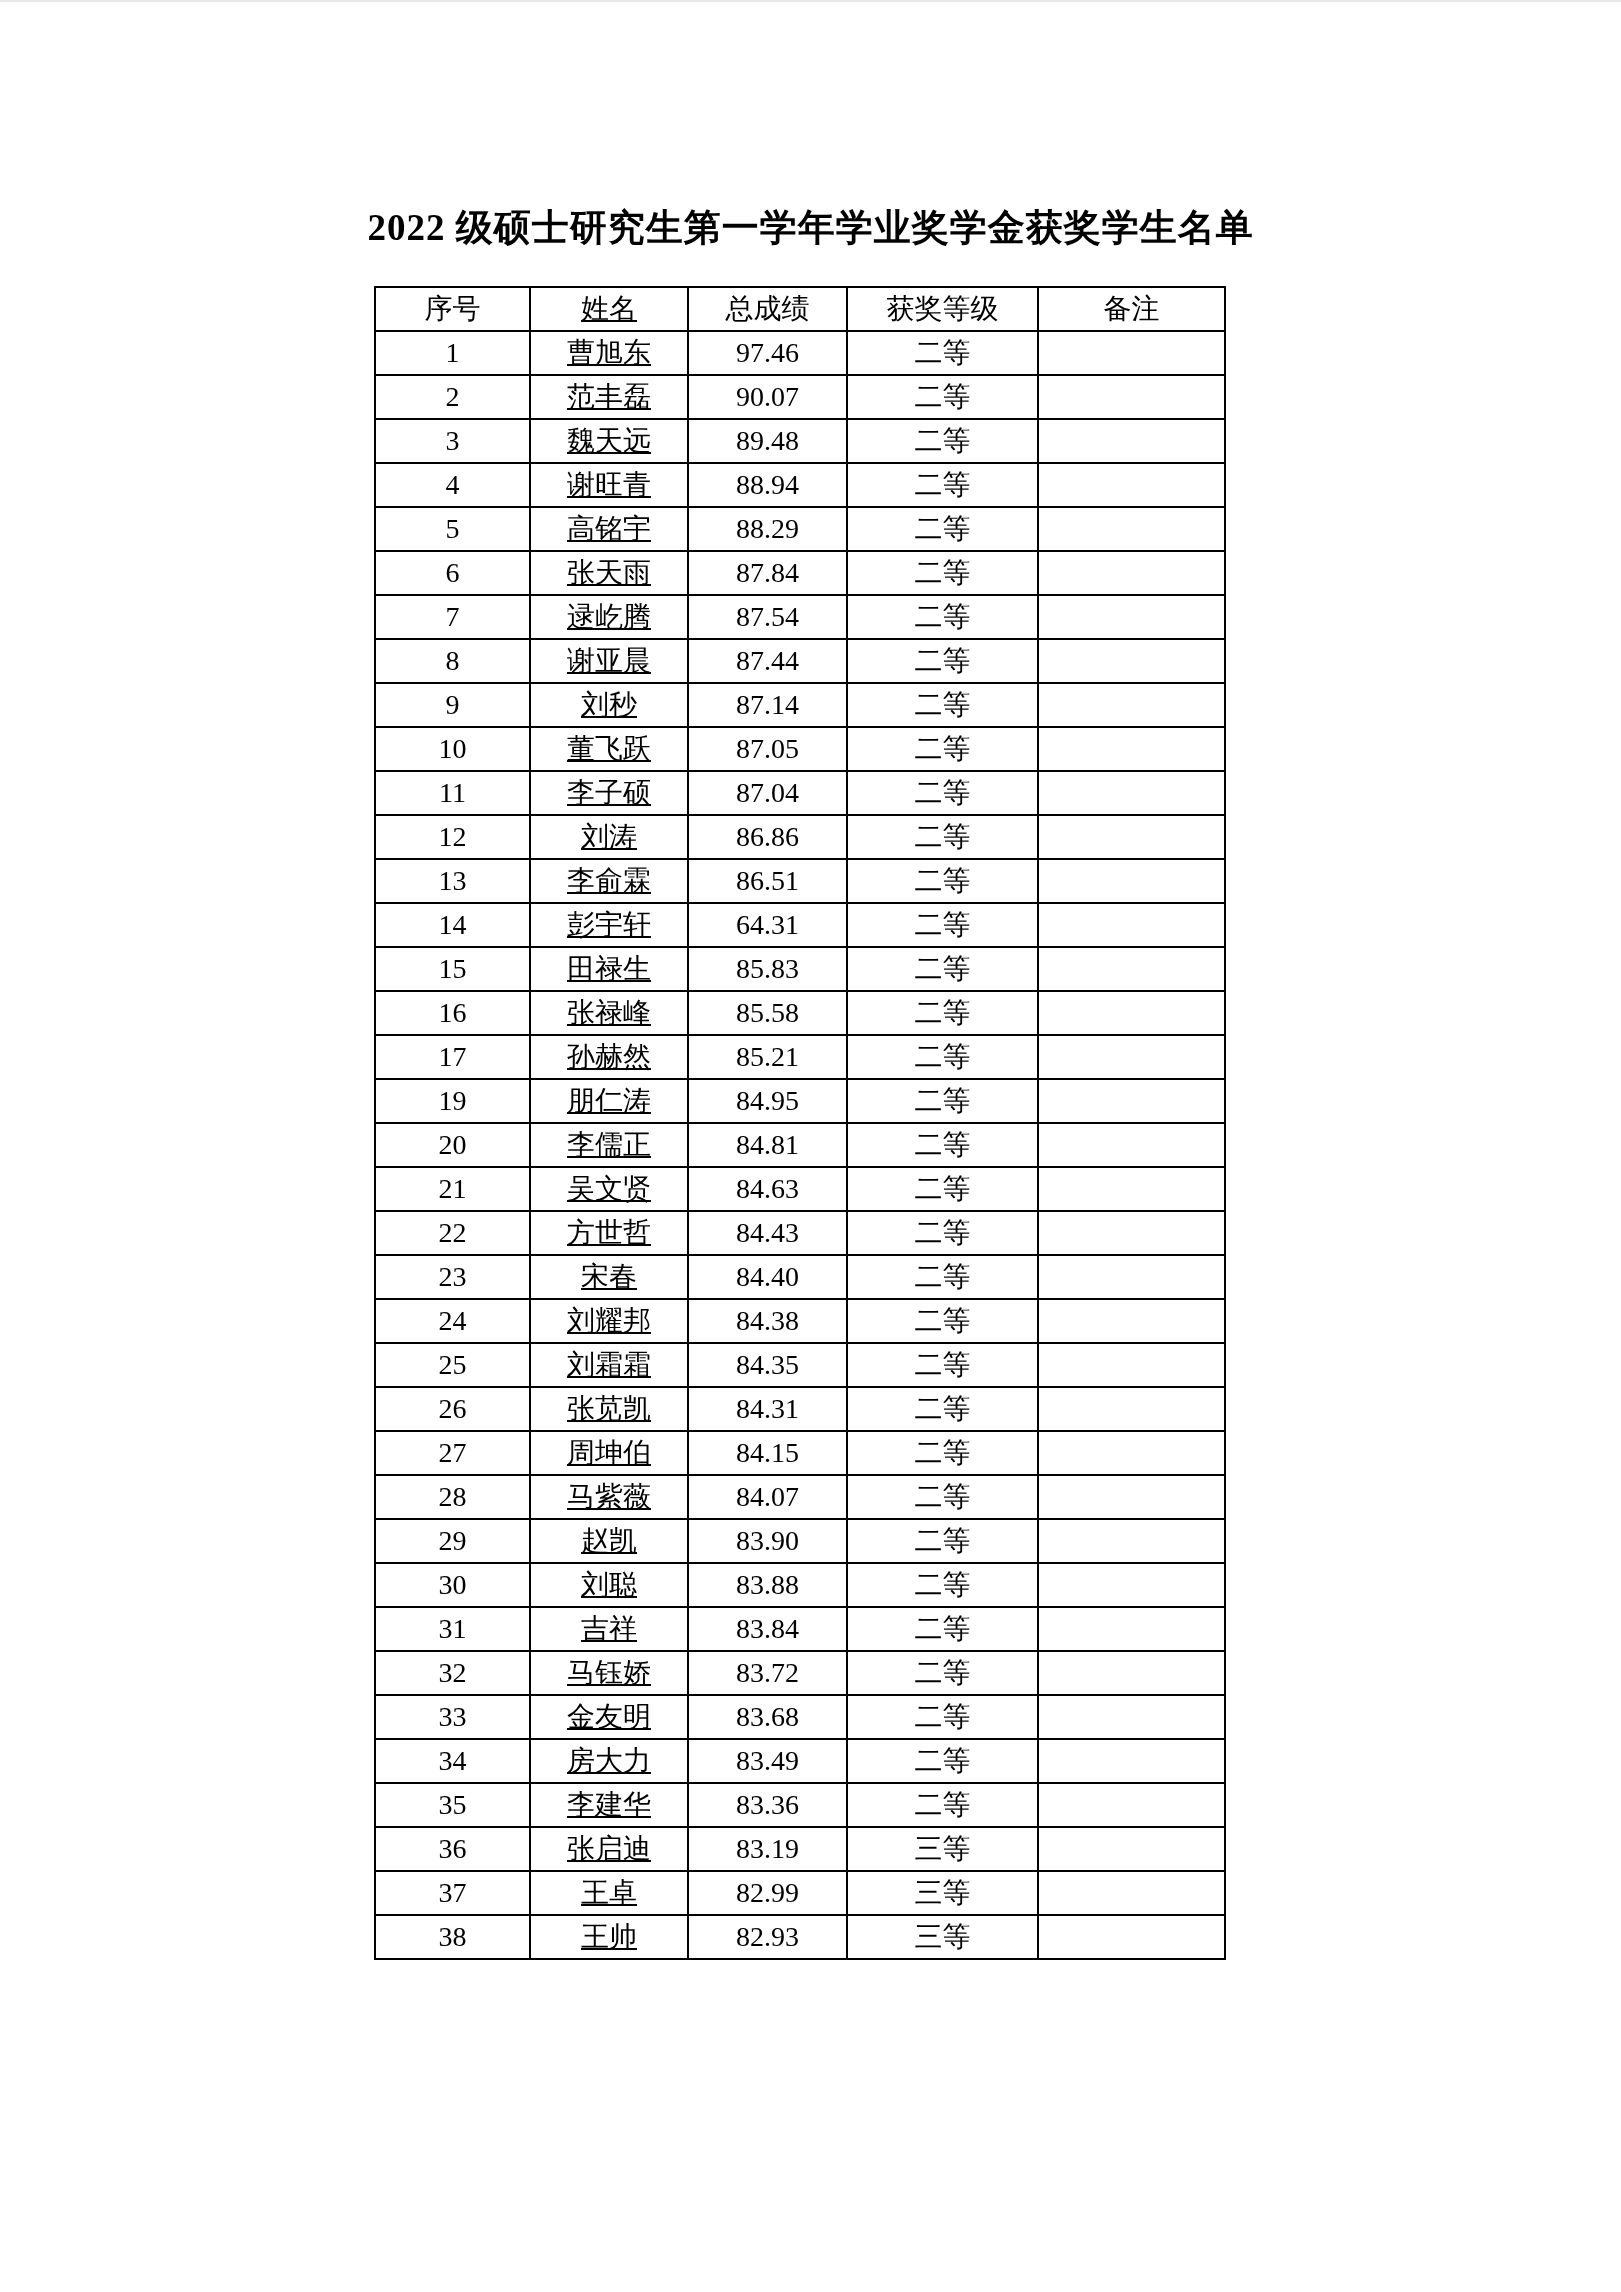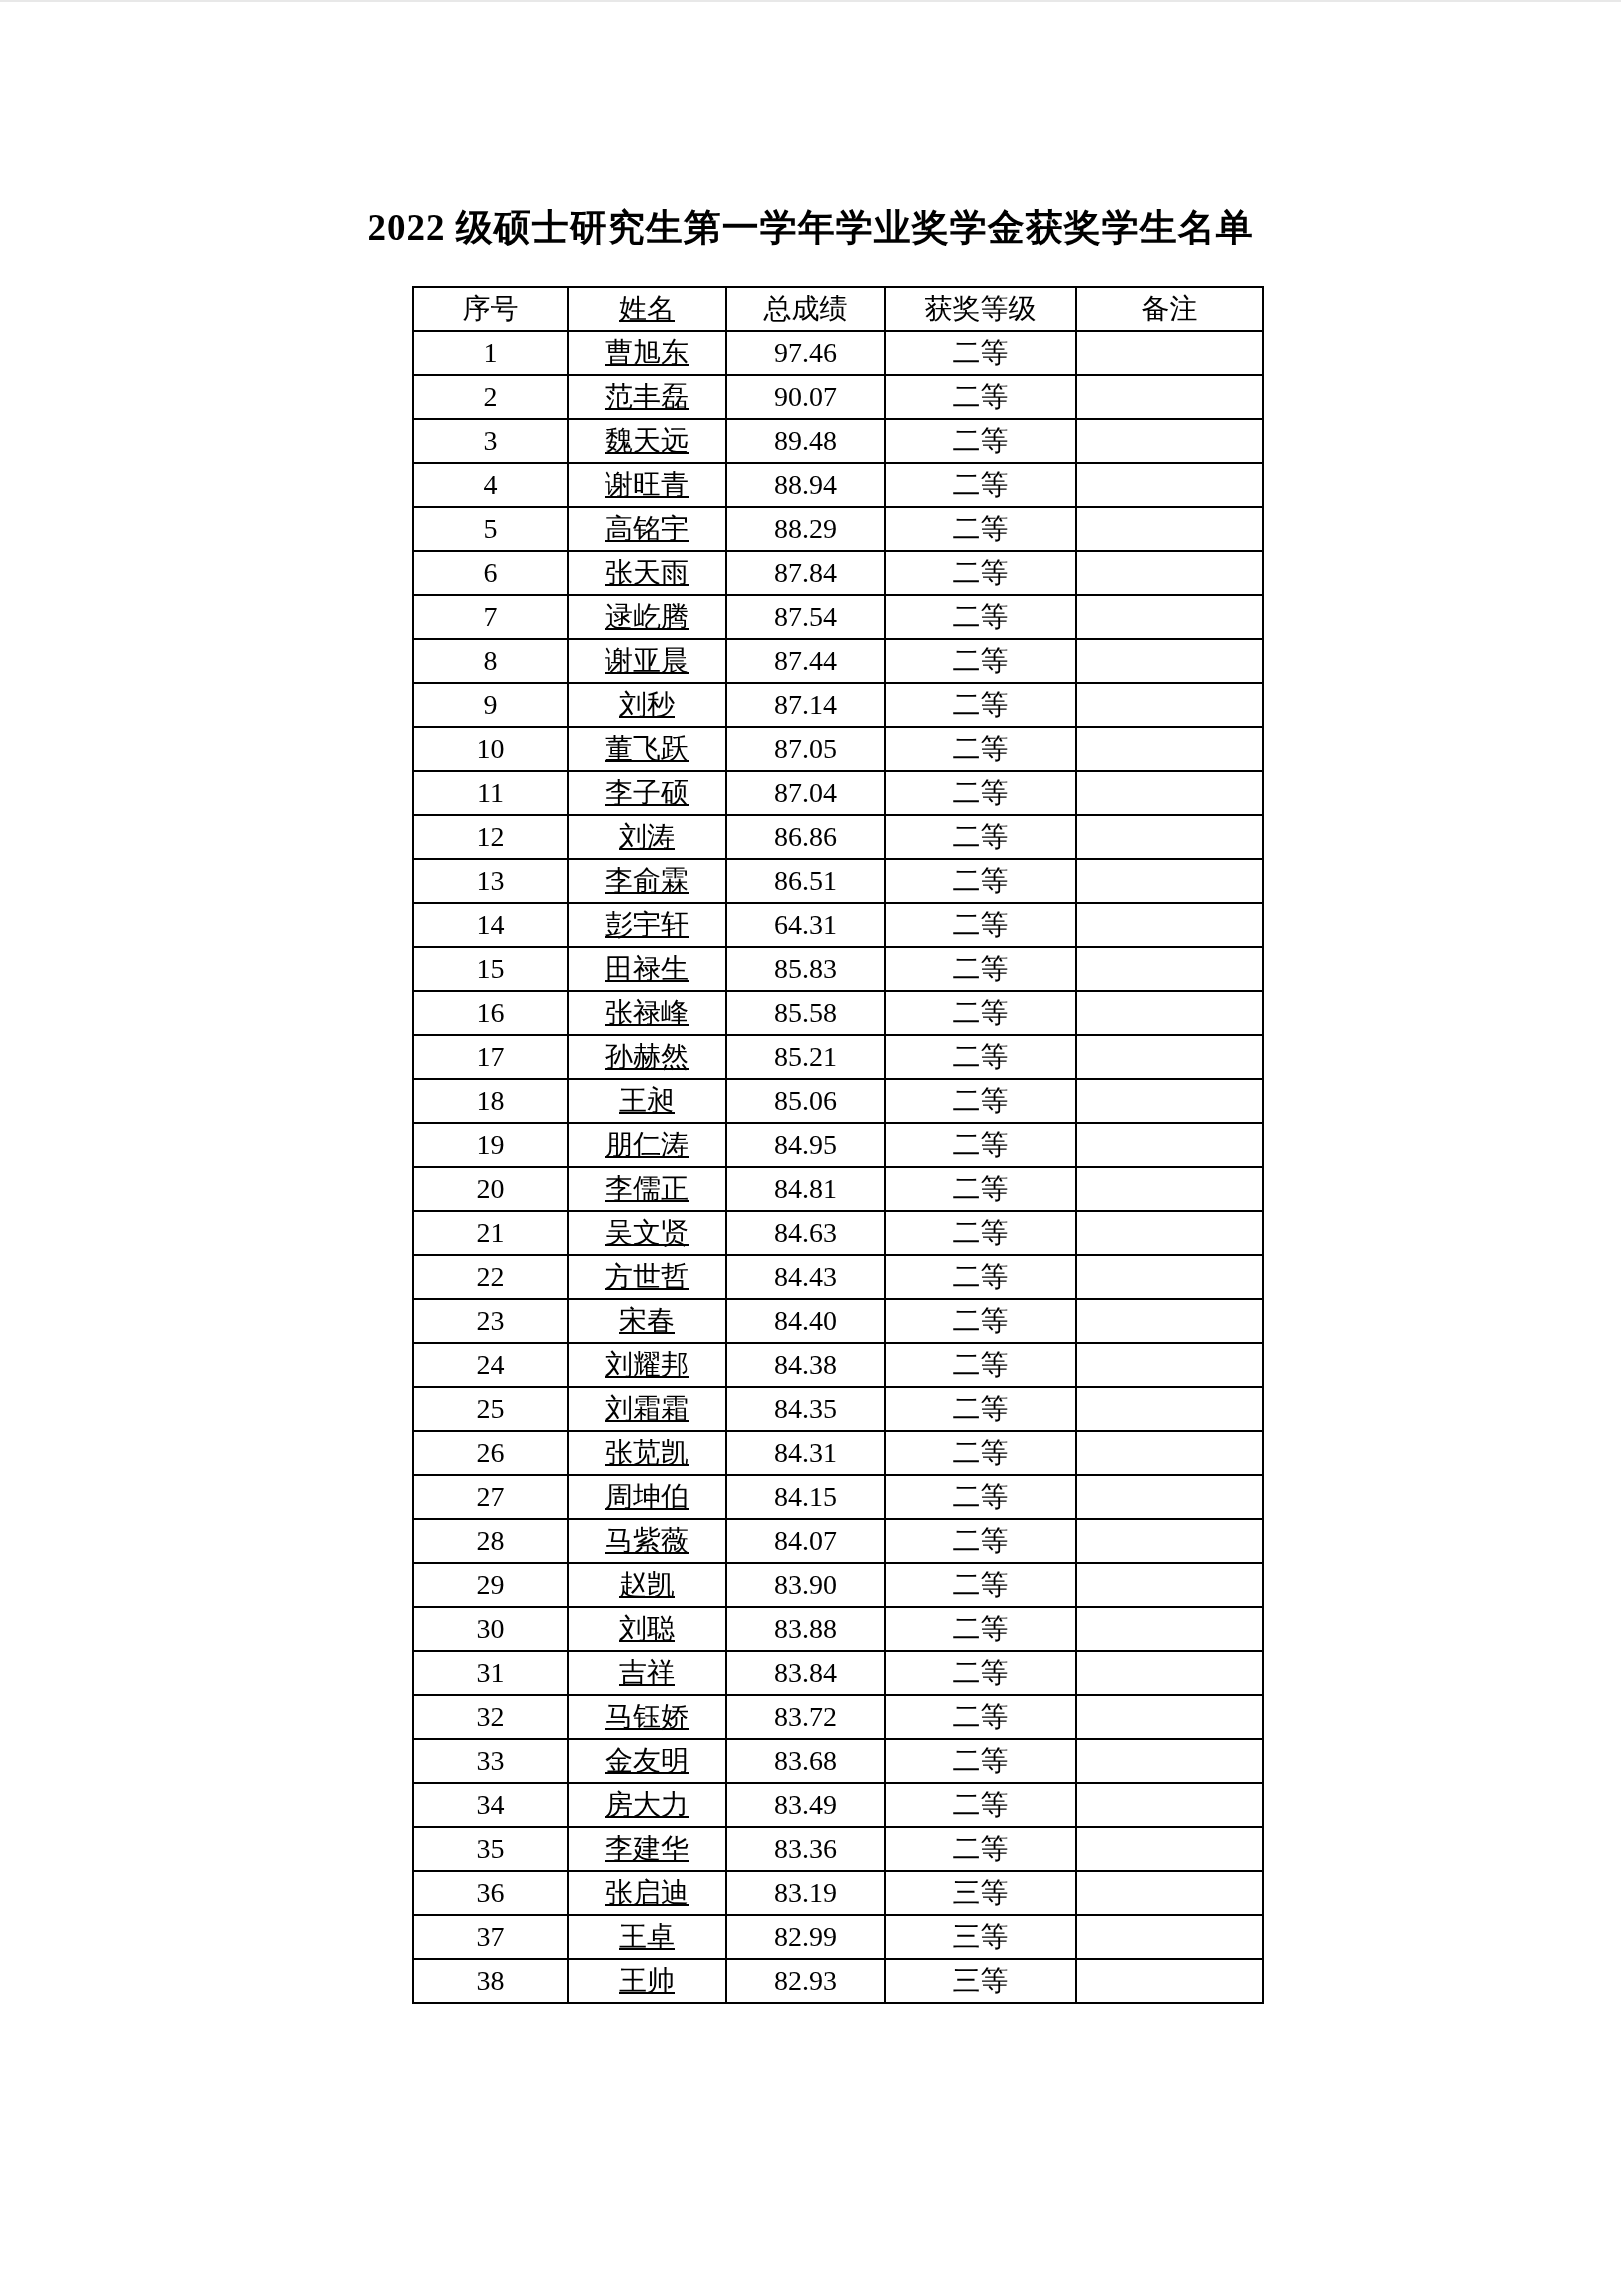--- a/index.html
+++ b/index.html
@@ -24,21 +24,21 @@
     width: 100%;
     text-align: center;
     font-size: 37px;
     font-weight: bold;
     letter-spacing: 1px;
     white-space: nowrap;
   }
   table.award-table {
     position: absolute;
     top: 284px;
-    left: 412px;
+    left: 374px;
     width: 840px;
     border-collapse: collapse;
     table-layout: fixed;
     border: 2.9px solid #000000;
   }
   table.award-table th,
   table.award-table td {
     border: 2px solid #000000;
     height: 42px;
     padding: 0;
@@ -185,27 +185,20 @@
           <td class="col4"></td>
         </tr>
         <tr>
           <td class="col0">17</td>
           <td class="col1">孙赫然</td>
           <td class="col2">85.21</td>
           <td class="col3">二等</td>
           <td class="col4"></td>
         </tr>
         <tr>
-          <td class="col0">18</td>
-          <td class="col1">王昶</td>
-          <td class="col2">85.06</td>
-          <td class="col3">二等</td>
-          <td class="col4"></td>
-        </tr>
-        <tr>
           <td class="col0">19</td>
           <td class="col1">朋仁涛</td>
           <td class="col2">84.95</td>
           <td class="col3">二等</td>
           <td class="col4"></td>
         </tr>
         <tr>
           <td class="col0">20</td>
           <td class="col1">李儒正</td>
           <td class="col2">84.81</td>

